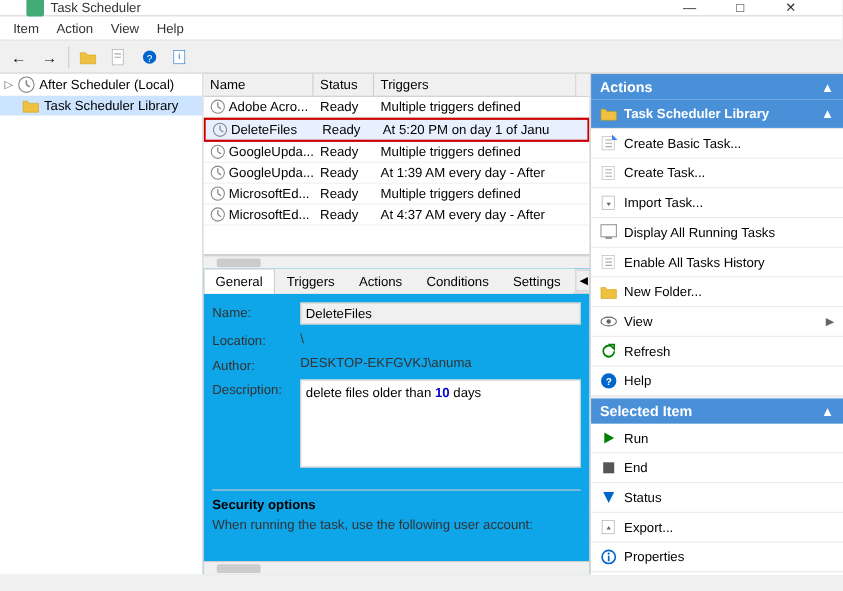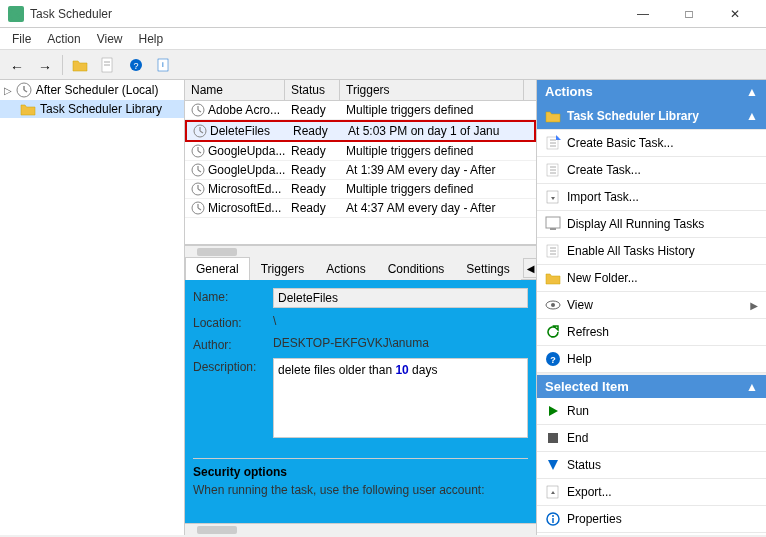--- a/index.html
+++ b/index.html
@@ -1,19 +1,19 @@
 <!DOCTYPE html>
 <html><head>
   <meta charset="utf-8">
   <style>
     * { box-sizing: border-box; margin: 0; padding: 0; }
     body { font-family: 'Segoe UI', Tahoma, Geneva, Verdana, sans-serif; font-size: 12px; background: #f0f0f0; width: 766px; height: 537px; overflow: hidden; }
     
     
-    .title-bar { background: #fff; height: 28px; display: flex; align-items: center; justify-content: space-between; padding: 0 8px; border-bottom: 1px solid #ccc; }
+    .title-bar { background: #fff; height: 15px; display: flex; align-items: center; justify-content: space-between; padding: 0 24px; border-bottom: 1px solid #ccc; }
     .title-bar-left { display: flex; align-items: center; gap: 6px; }
     .title-bar-icon { width: 16px; height: 16px; background: #4a7; border-radius: 2px; display: flex; align-items: center; justify-content: center; color: white; font-size: 10px; }
     .title-bar-title { font-size: 12px; color: #333; }
     .title-bar-controls { display: flex; gap: 0; }
     .title-btn { width: 46px; height: 30px; border: none; background: transparent; cursor: pointer; display: flex; align-items: center; justify-content: center; font-size: 12px; color: #333; }
     
     
     .menu-bar { background: #fff; height: 22px; display: flex; align-items: center; padding: 0 4px; border-bottom: 1px solid #ddd; }
     .menu-item { padding: 2px 8px; cursor: pointer; font-size: 12px; color: #333; }
     
@@ -101,21 +101,21 @@
     <span class="title-bar-title">Task Scheduler</span>
   </div>
   <div class="title-bar-controls">
     <button class="title-btn">—</button>
     <button class="title-btn">□</button>
     <button class="title-btn close">✕</button>
   </div>
 </div>
 
 <div class="menu-bar">
-  <span class="menu-item">File</span>
+  <span class="menu-item">Item</span>
   <span class="menu-item">Action</span>
   <span class="menu-item">View</span>
   <span class="menu-item">Help</span>
 </div>
 
 <div class="toolbar">
   <button class="toolbar-btn">←</button>
   <button class="toolbar-btn">→</button>
   <div class="toolbar-sep"></div>
   <button class="toolbar-btn">
@@ -190,21 +190,21 @@
       <div class="task-row selected" style="border: 2px solid #cc0000; background: #e8f0ff;">
         <div class="task-cell col-name task-name-cell">
           <svg width="14" height="14" viewBox="0 0 14 14" style="margin-right:3px; flex-shrink:0;">
             <circle cx="7" cy="7" r="6" fill="none" stroke="#888" stroke-width="1"></circle>
             <line x1="7" y1="3" x2="7" y2="7" stroke="#888" stroke-width="1.2"></line>
             <line x1="7" y1="7" x2="10" y2="9" stroke="#888" stroke-width="1.2"></line>
           </svg>
           <span>DeleteFiles</span>
         </div>
         <div class="task-cell col-status">Ready</div>
-        <div class="task-cell col-triggers">At 5:03 PM  on day 1 of Janu</div>
+        <div class="task-cell col-triggers">At 5:20 PM  on day 1 of Janu</div>
       </div>
 
       <div class="task-row">
         <div class="task-cell col-name task-name-cell">
           <svg width="14" height="14" viewBox="0 0 14 14" style="margin-right:3px; flex-shrink:0;">
             <circle cx="7" cy="7" r="6" fill="none" stroke="#888" stroke-width="1"></circle>
             <line x1="7" y1="3" x2="7" y2="7" stroke="#888" stroke-width="1.2"></line>
             <line x1="7" y1="7" x2="10" y2="9" stroke="#888" stroke-width="1.2"></line>
           </svg>
           <span>GoogleUpda...</span>

